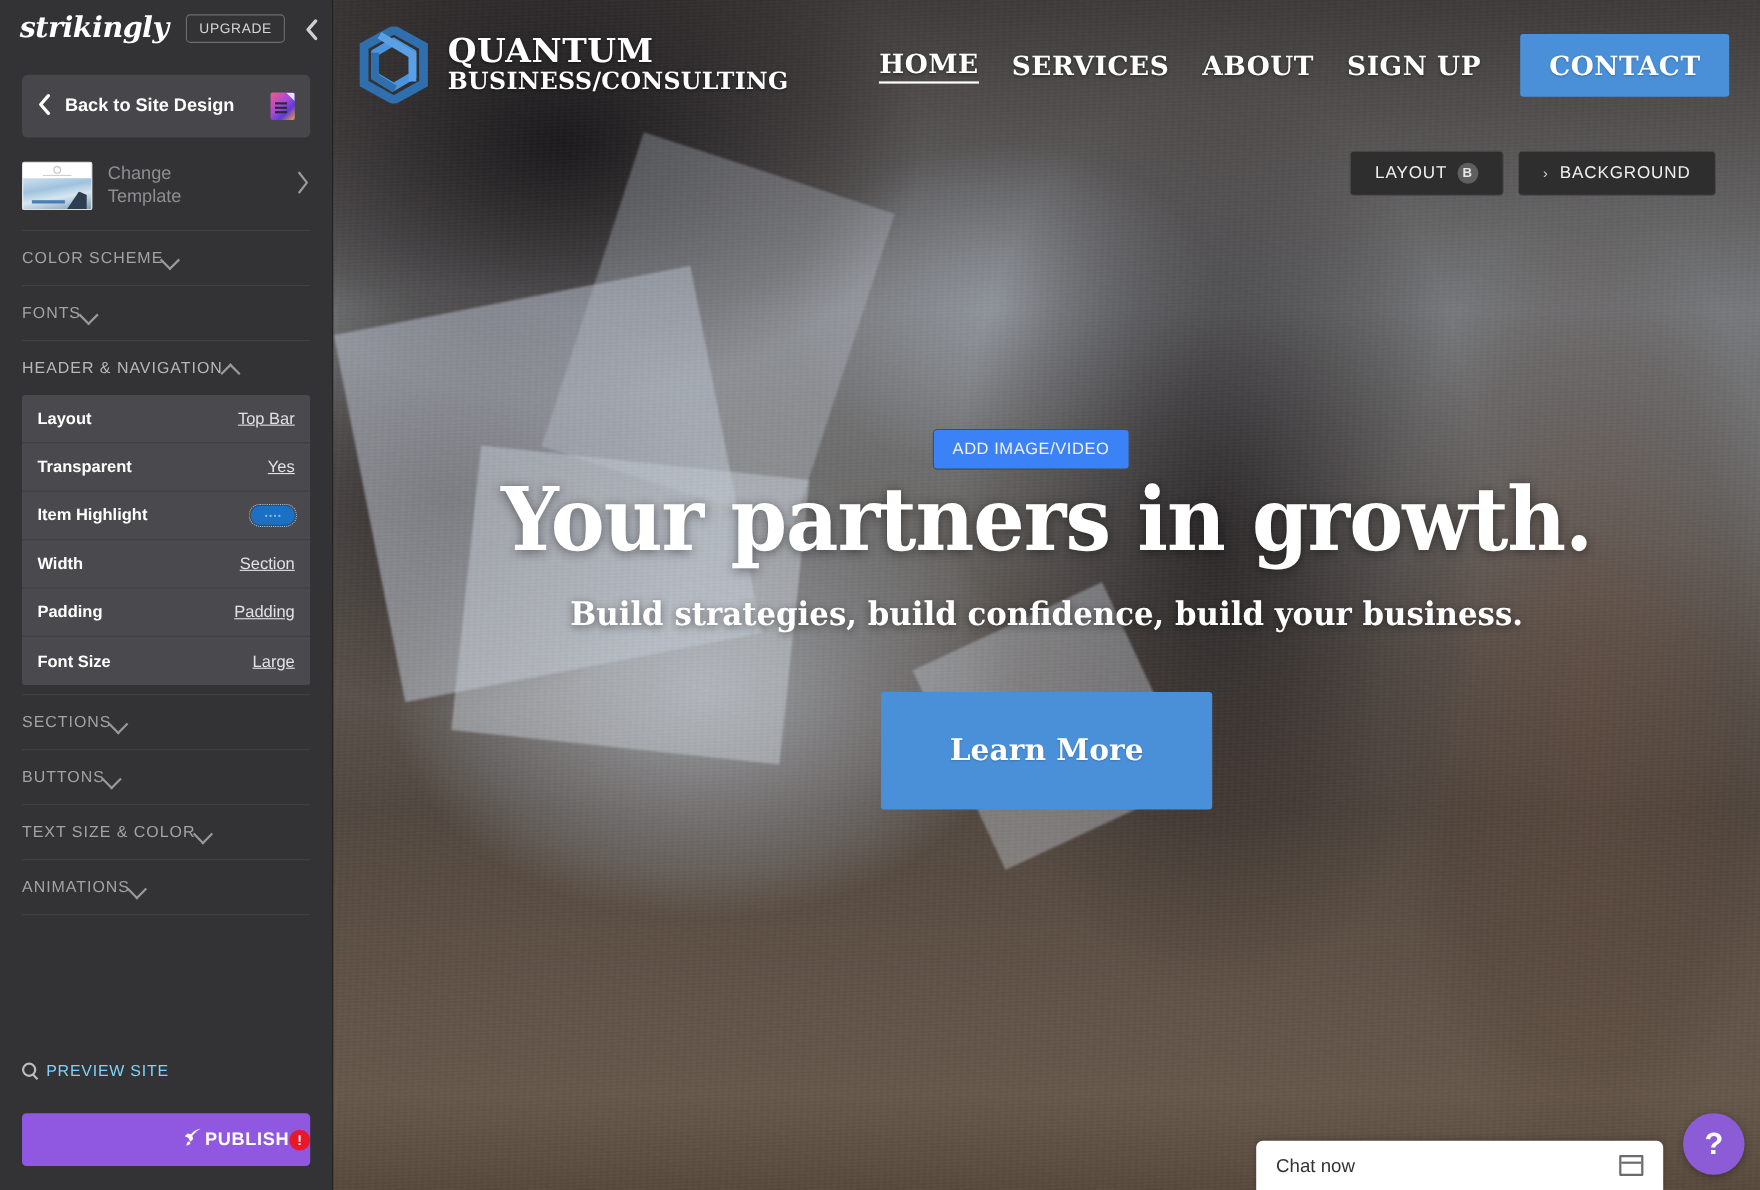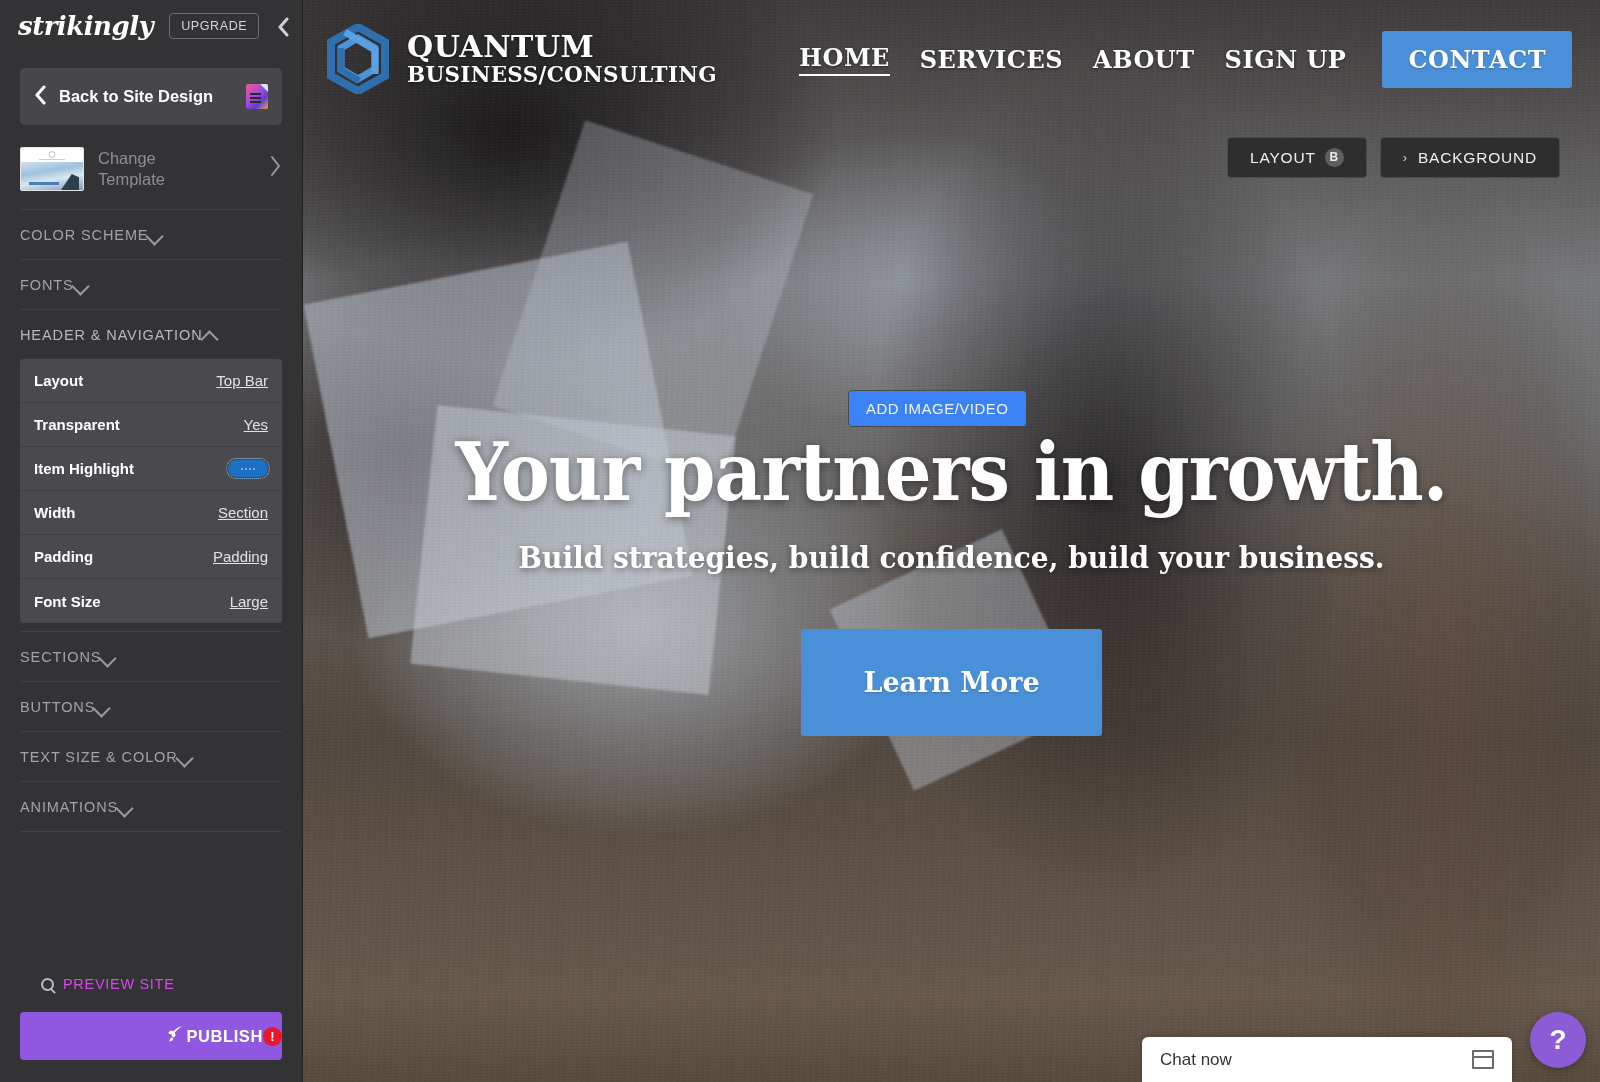--- a/index.html
+++ b/index.html
@@ -133,23 +133,23 @@
   .toggle {
     width: 40px; height: 17px; border-radius: 9px; background: #1c70c4;
     outline: 1px dotted #9ec3e8; outline-offset: 1px;
     display:flex; align-items:center; justify-content:center; gap:2px;
   }
   .toggle i { width:2px;height:2px;background:#8fc0e8;border-radius:50%; display:block;}
 
   .sb-spacer { flex: 1 1 auto; }
 
   .preview-row {
-    display:flex; align-items:center; gap:9px;
-    padding: 0 20px; height: 36px; color:#d946ef;
-    font-size: 14.5px; letter-spacing: .7px; cursor: pointer; margin-left: 21px;
+    display:flex; align-items:flex-start; gap:9px;
+    padding: 0 20px; height: 36px; color:#7dd3fc;
+    font-size: 14.5px; letter-spacing: .7px; cursor: pointer;
   }
   .mag { width:13px; height:13px; border:2px solid #bdbdc0; border-radius:50%; position:relative; }
   .mag::after { content:""; position:absolute; right:-4px; bottom:-3px; width:6px; height:2px; background:#bdbdc0; transform:rotate(45deg); }
 
   .publish-btn {
     margin: 10px 20px 22px 20px; height: 48px; border-radius: 4px;
     background: #9057e0; display:flex; align-items:center; justify-content:flex-end;
     cursor:pointer; border:none;
   }
   .publish-btn .label { color:#fff; font-weight:700; font-size:16.5px; letter-spacing:.6px; }

